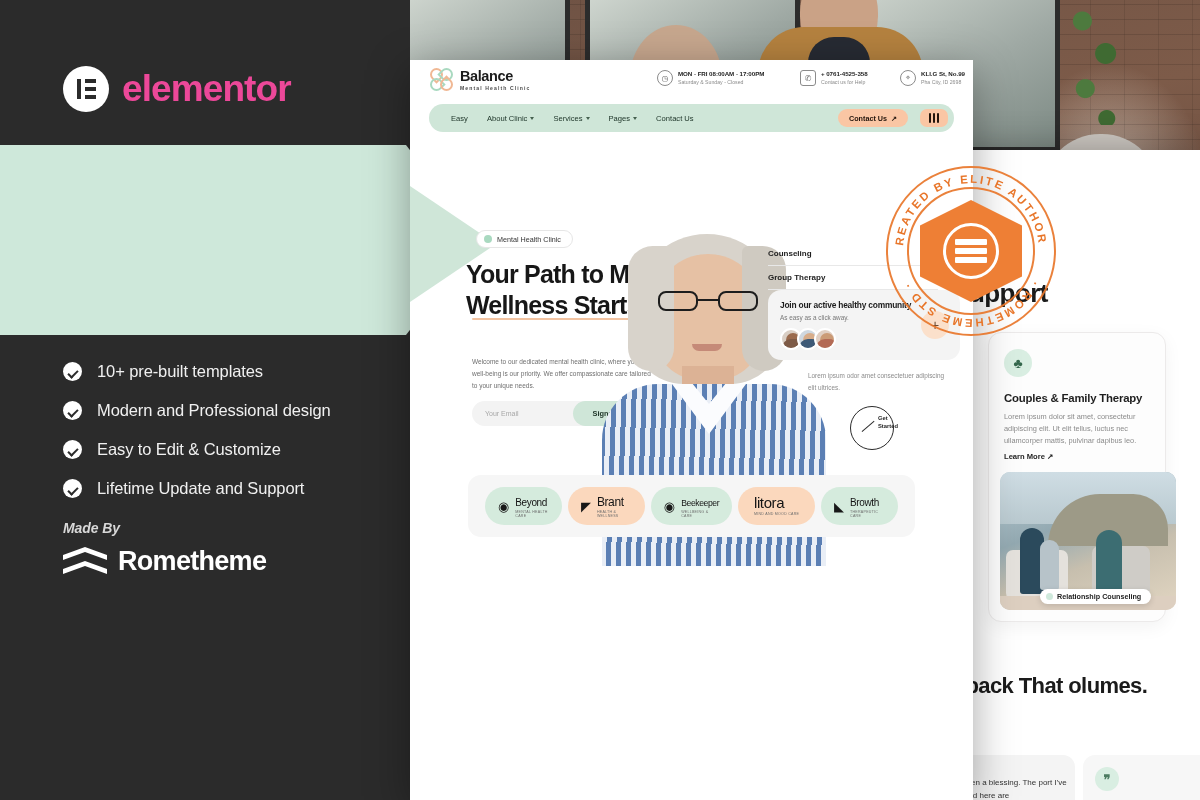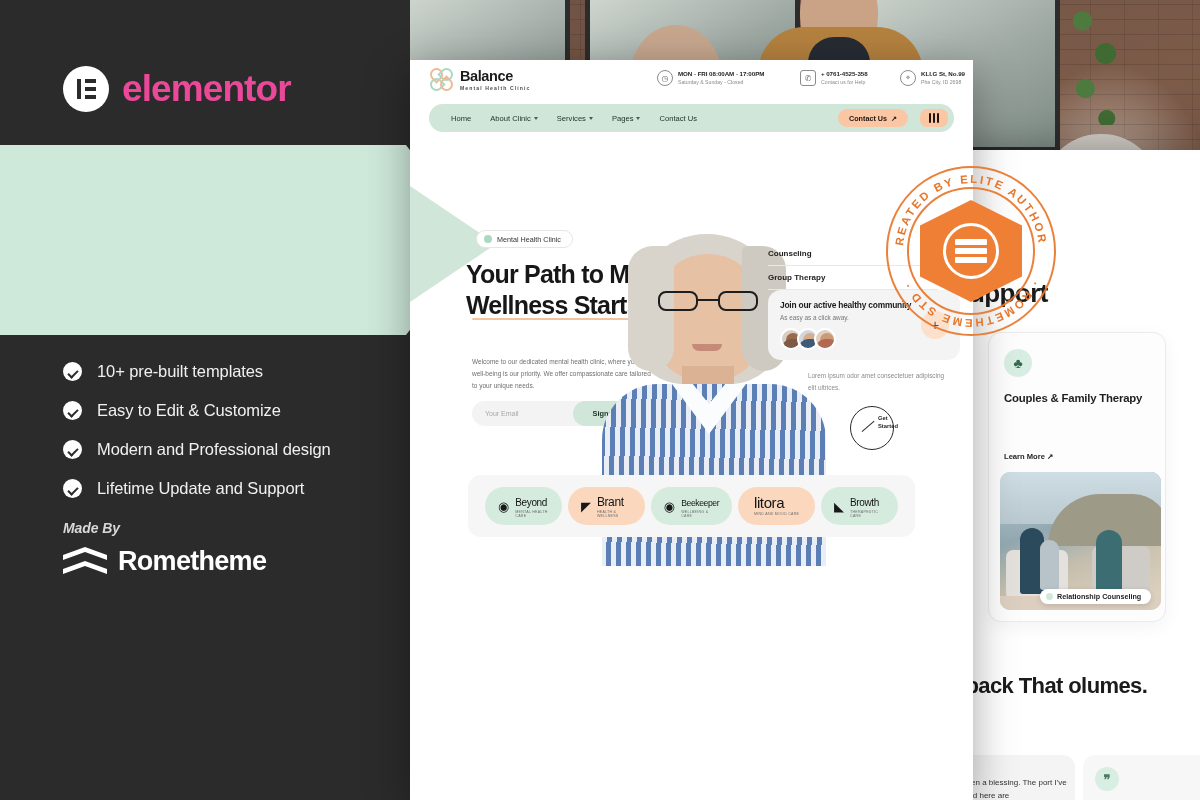--- a/index.html
+++ b/index.html
@@ -184,21 +184,21 @@
   }
   #therapy-card-body{
     position:absolute; left:15px; top:78px; width:148px;
     font-size:7.4px; line-height:1.62; color:#8b8b8b;
   }
   #therapy-card-link{
     position:absolute; left:15px; top:119px;
     font-size:7.6px; font-weight:700; color:#1f1f1f;
   }
   #therapy-card-photo{
-    position:absolute; left:11px; top:139px; width:161px; height:138px;
+    position:absolute; left:11px; top:139px; width:176px; height:138px;
     border-radius:10px; overflow:hidden;
     background:linear-gradient(160deg,#bdd0d8 0%,#93a9b1 38%,#c7bfae 62%,#e2d6c2 100%);
   }
   #therapy-card-photo .sky{
     position:absolute; left:0; top:0; width:100%; height:52px;
     background:linear-gradient(#cfdde4,#b9c9cf);
   }
   #therapy-card-photo .hill{
     position:absolute; left:48px; top:22px; width:120px; height:52px;
     background:#9d9a87; border-radius:60px 40px 0 0;
@@ -720,20 +720,21 @@
       <div class="body"></div>
     </div>
 </div>
 
 <div id="mockup-page-2">
   <div id="page2-support-heading">upport</div>
 
   <div id="therapy-card">
     <div id="therapy-card-icon">♣</div>
     <div id="therapy-card-title">Couples &amp; Family Therapy</div>
+    <div id="therapy-card-body">Lorem ipsum dolor sit amet, consectetur adipiscing elit. Ut elit tellus, luctus nec ullamcorper mattis, pulvinar dapibus leo.</div>
     <div id="therapy-card-link">
       <span>Learn More</span>
       <span>↗</span>
     </div>
     <div id="therapy-card-photo">
       <div class="sky"></div>
         <div class="hill"></div>
       <div class="sofa-l"></div>
         <div class="sofa-r"></div>
       <div class="fig-a"></div>
@@ -792,21 +793,21 @@
   <div class="info-item" id="info-address">
     <div class="info-icon">⌖</div>
     <div>
       <div class="info-title">KLI.G St, No.99</div>
       <div class="info-sub">Pha City, ID 2698</div>
     </div>
   </div>
 
   <div id="site-nav">
     <div class="nav-link">
-      <span>Home</span>
+      <span>Easy</span>
     </div>
     <div class="nav-link">
       <span>About Clinic</span>
       <span class="caret"></span>
     </div>
     <div class="nav-link">
       <span>Services</span>
       <span class="caret"></span>
     </div>
     <div class="nav-link">
@@ -1015,25 +1016,25 @@
     <div id="elementor-wordmark">elementor</div>
   </div>
 
   <div id="feature-list">
     <div class="feature-row">
       <span class="check-icon"></span>
       <span class="feature-text">10+ pre-built templates</span>
     </div>
     <div class="feature-row">
       <span class="check-icon"></span>
-      <span class="feature-text">Easy to Edit &amp; Customize</span>
+      <span class="feature-text">Modern and Professional design</span>
     </div>
     <div class="feature-row">
       <span class="check-icon"></span>
-      <span class="feature-text">Modern and Professional design</span>
+      <span class="feature-text">Easy to Edit &amp; Customize</span>
     </div>
     <div class="feature-row">
       <span class="check-icon"></span>
       <span class="feature-text">Lifetime Update and Support</span>
     </div>
   </div>
 
   <div id="made-by-block">
     <div id="made-by-label">Made By</div>
     <div id="rometheme-logo">

